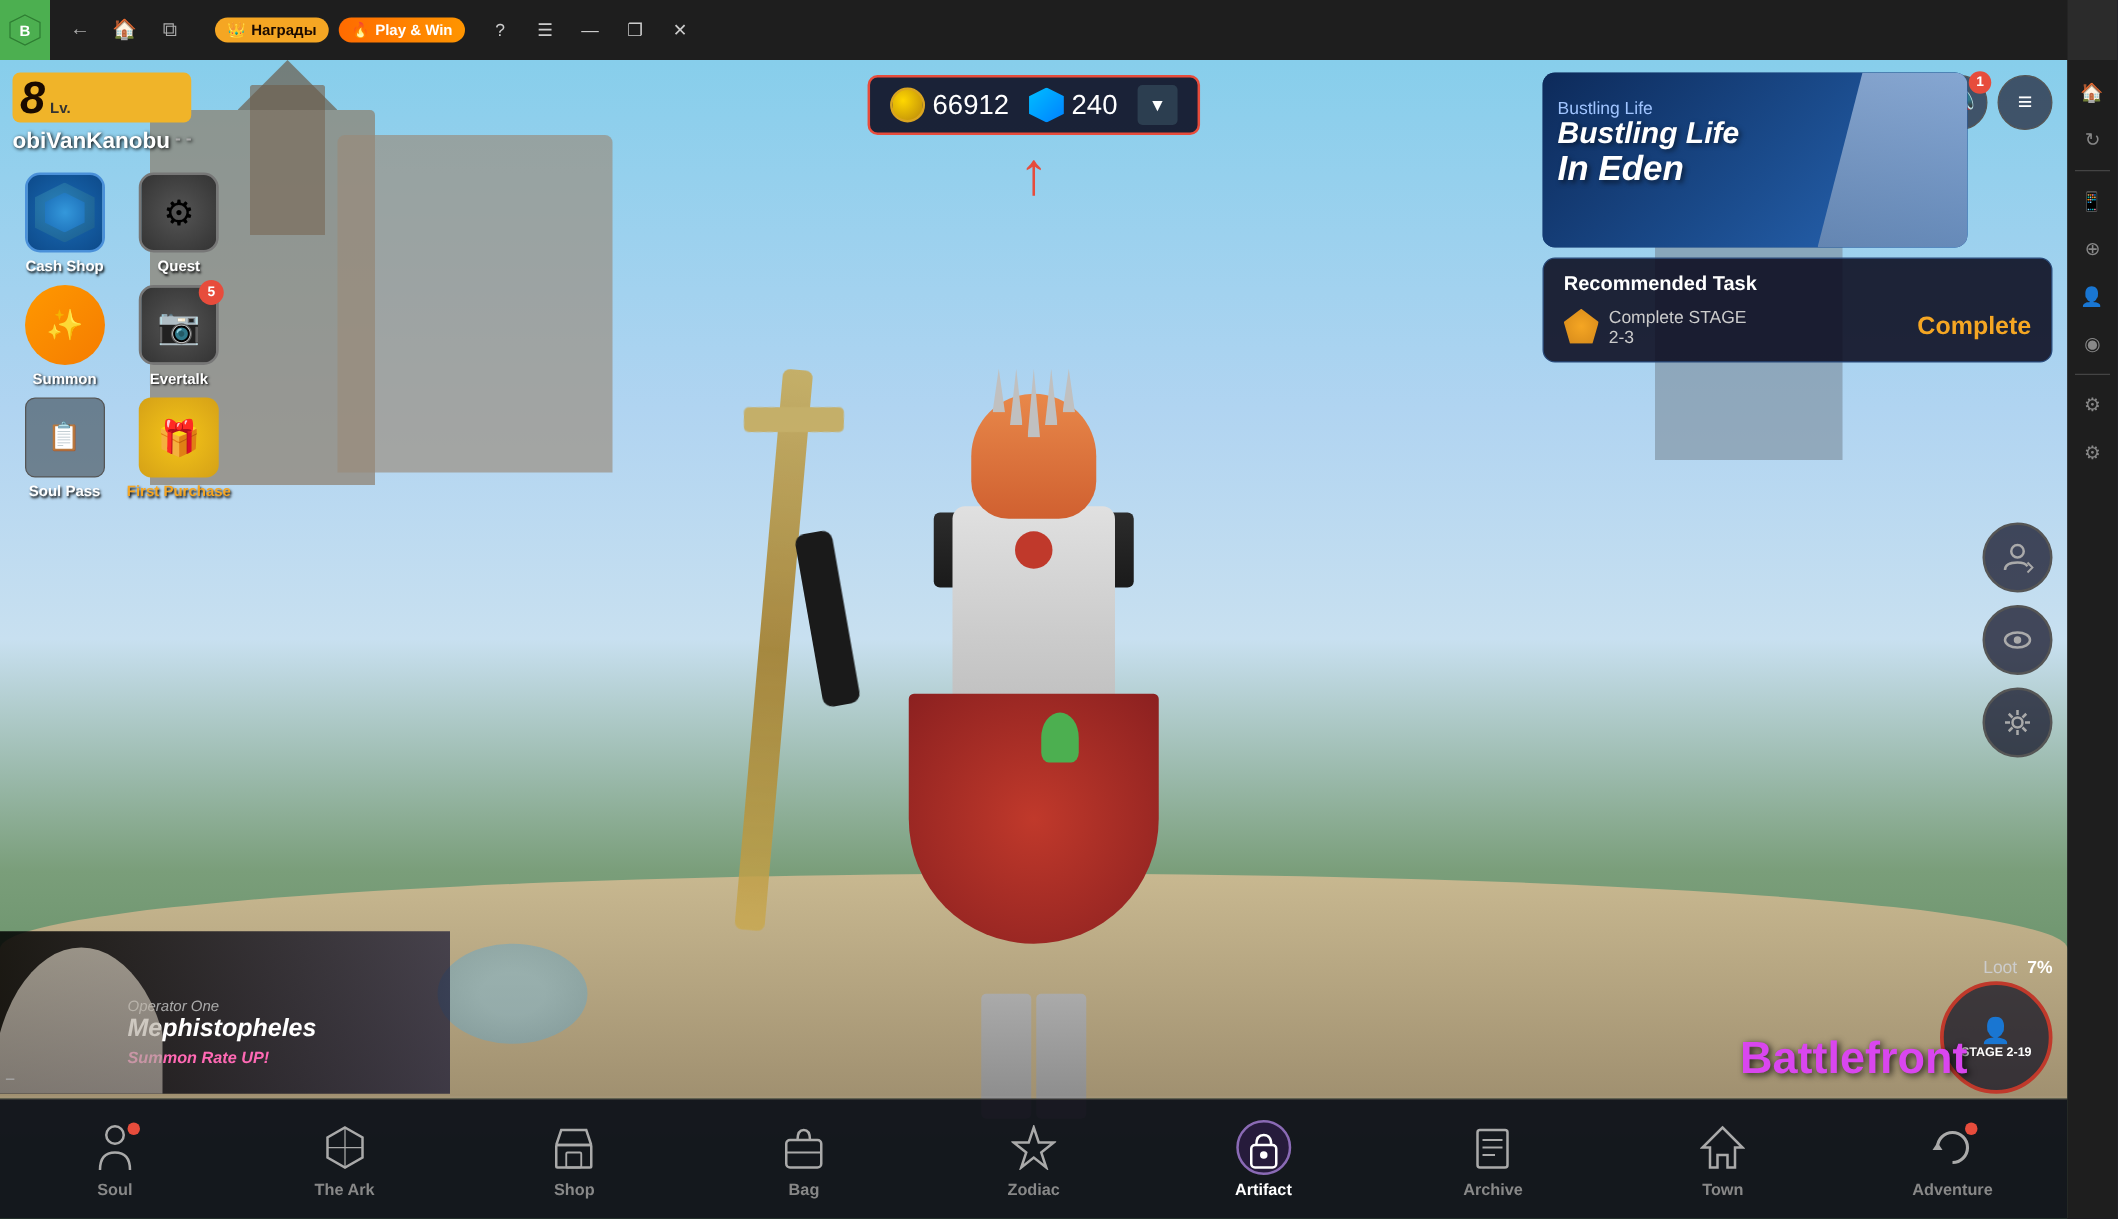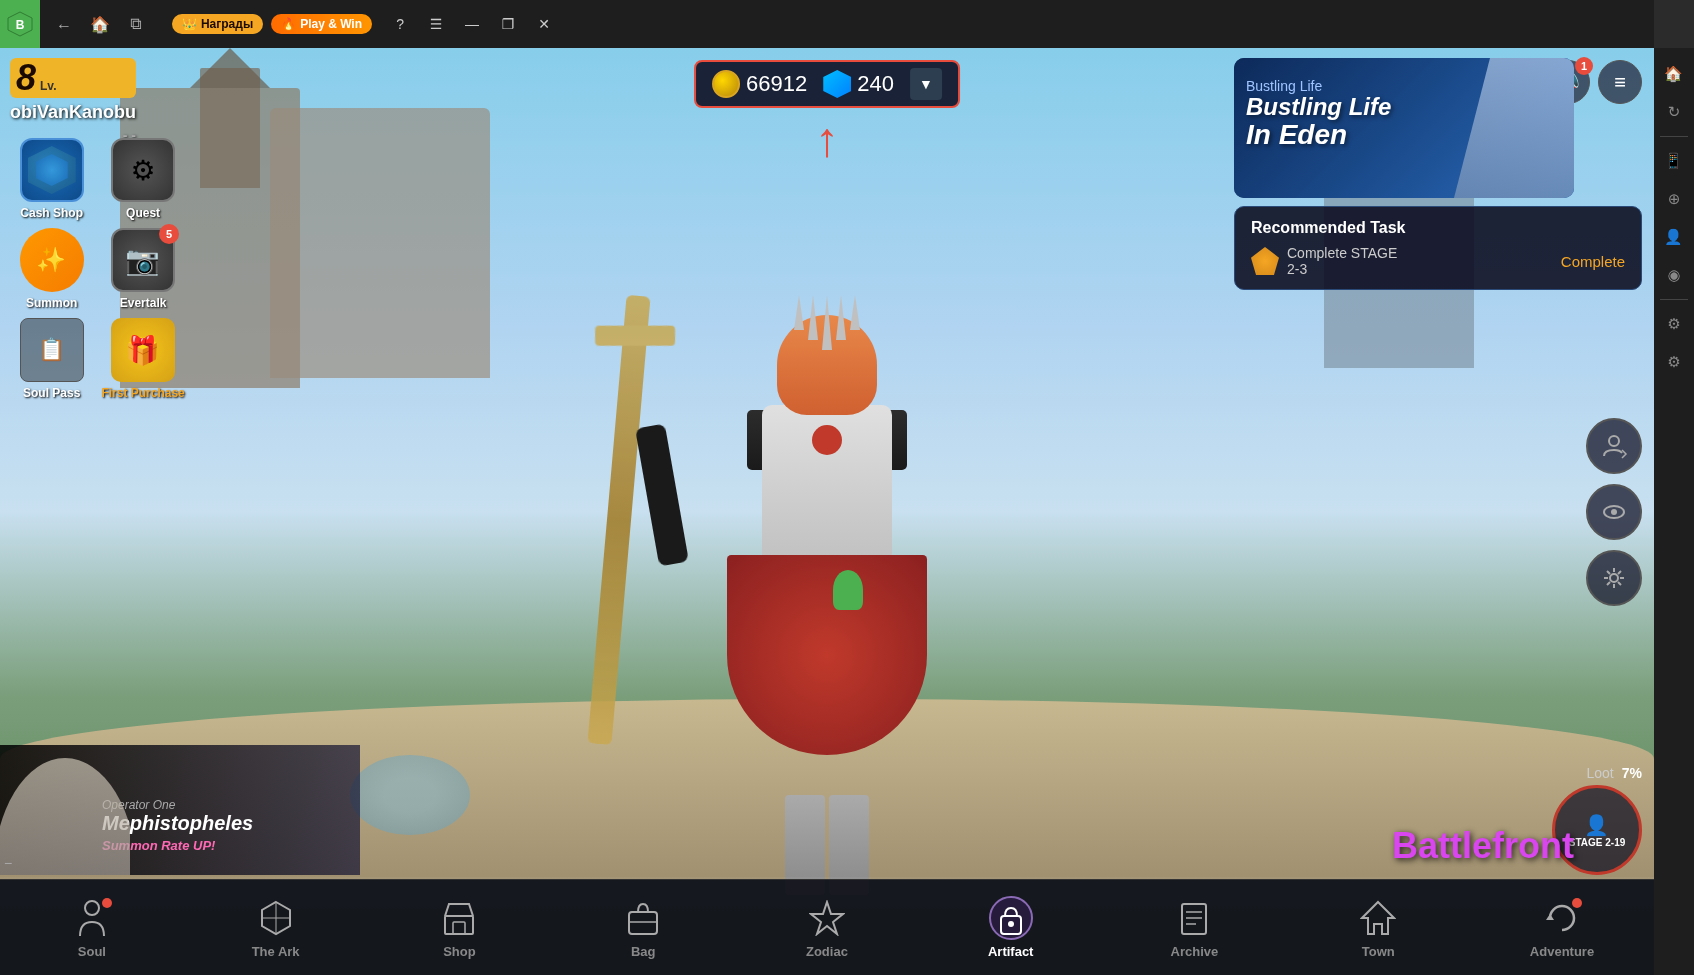--- a/index.html
+++ b/index.html
@@ -351,23 +351,22 @@
       font-weight: bold;
     }
 
     .player-name {
       color: #ffffff;
       font-size: 18px;
       font-weight: bold;
       text-shadow: 1px 1px 3px #000;
       margin-top: 4px;
       display: flex;
-      align-items: flex-end;
+      align-items: flex-start;
       gap: 4px;
-      flex-direction: column;
     }
 
     .player-name-dots {
       color: #aaa;
       font-size: 14px;
     }
 
     
     .left-sidebar {
       position: absolute;
@@ -598,22 +597,22 @@
     }
 
     .task-description {
       color: #ccc;
       font-size: 14px;
       flex: 1;
     }
 
     .task-complete {
       color: #f5a623;
-      font-size: 15px;
-      font-weight: normal;
+      font-size: 20px;
+      font-weight: bold;
     }
 
     
     .stage-area {
       position: absolute;
       bottom: 100px;
       right: 12px;
       display: flex;
       flex-direction: column;
       align-items: flex-end;

